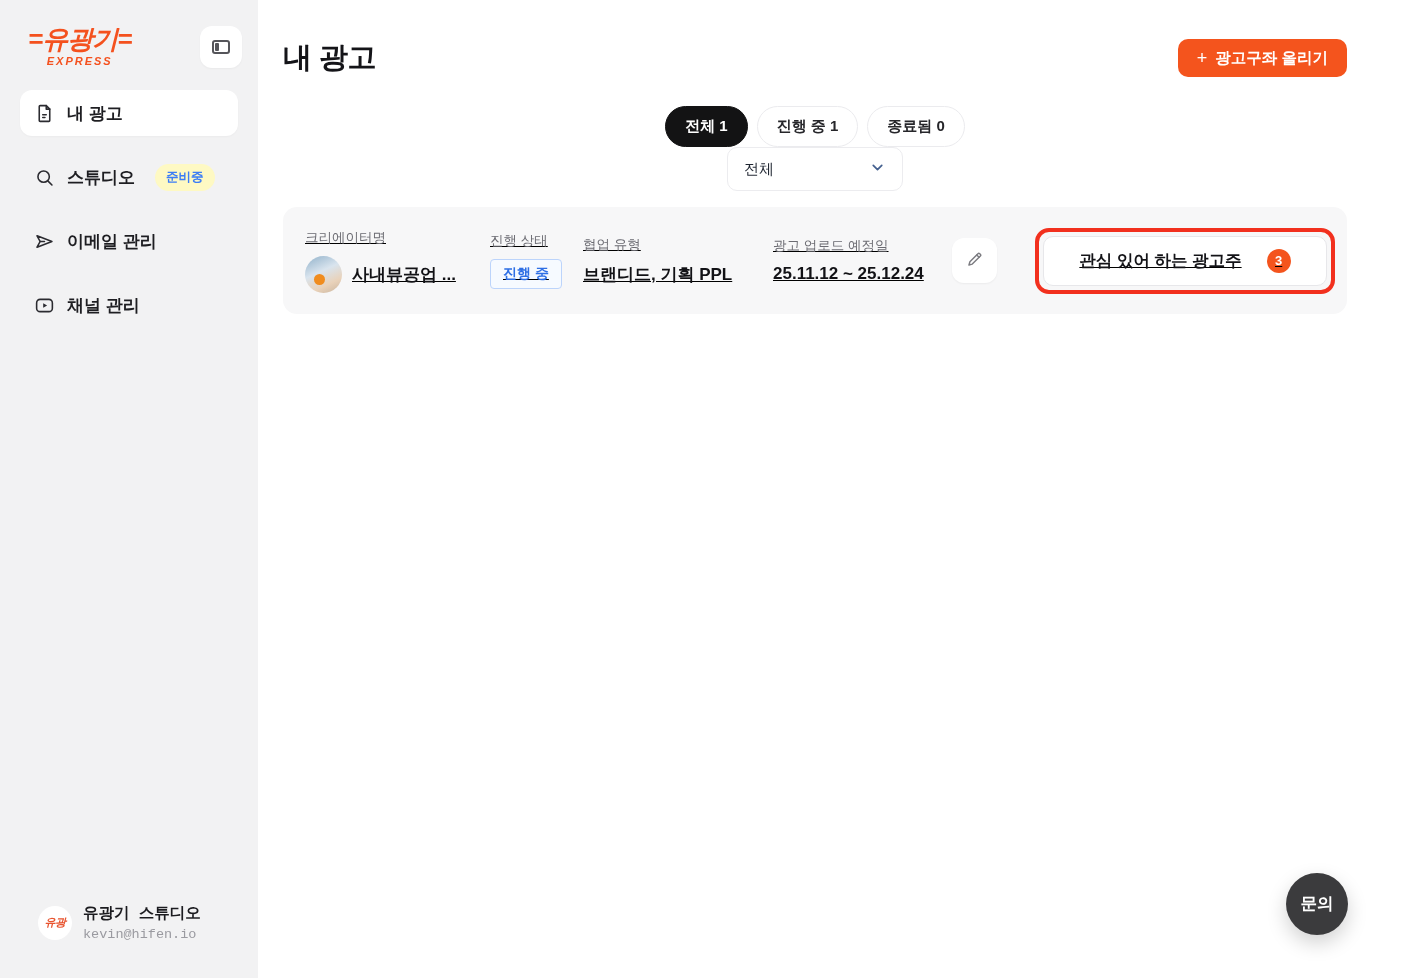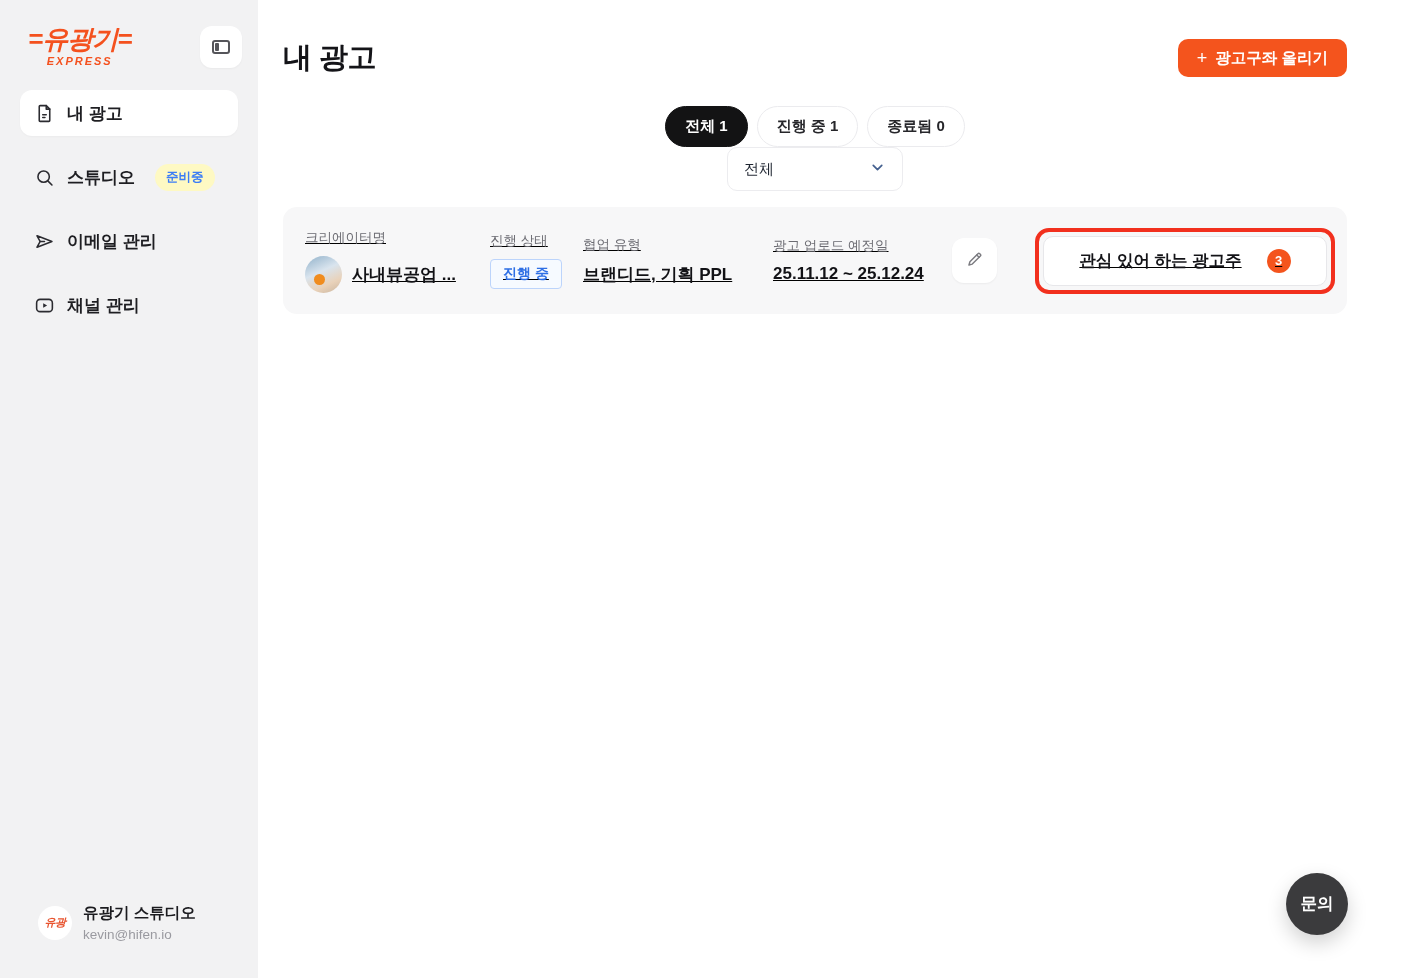--- a/index.html
+++ b/index.html
@@ -26,21 +26,21 @@
               border-radius:12px; font-size:17px; font-weight:700; color:#1E1E22;
               margin-bottom:18px; cursor:pointer; }
   .nav-item.active { background:#fff; box-shadow:0 1px 2px rgba(0,0,0,.03); }
   .nav-icon { width:21px; height:21px; flex:0 0 auto; display:flex; }
   .nav-icon svg { width:100%; height:100%; stroke:#2B2B30; stroke-width:1.8; fill:none;
                   stroke-linecap:round; stroke-linejoin:round; }
   .ready-badge { margin-left:8px; background:#fef9c3; color:#3C7DF6; font-size:12.5px;
                  font-weight:700; padding:5px 11px; border-radius:999px; }
 
   .sidebar-footer { margin-top:auto; padding:0 16px 36px 38px; display:flex;
-                    align-items:center; gap:11px; cursor:pointer; }
+                    align-items:center; gap:11px; cursor:pointer;font-family:Liberation Mono, monospace; }
   .footer-avatar { width:34px; height:34px; background:#fff; border-radius:50%; flex:0 0 auto;
                    display:flex; align-items:center; justify-content:center;
                    color:#E8542F; font-weight:800; font-style:italic; font-size:11px;
                    letter-spacing:-0.5px; }
   .profile-name { font-size:15.5px; font-weight:800; color:#1B1B1F; }
   .profile-email { font-size:13.5px; color:#9A9AA0; margin-top:3px; }
 
   
   .main { margin-left:258px; padding:0 59px 0 25px; }
   .main-header { display:flex; justify-content:space-between; align-items:center; padding-top:38px; }

